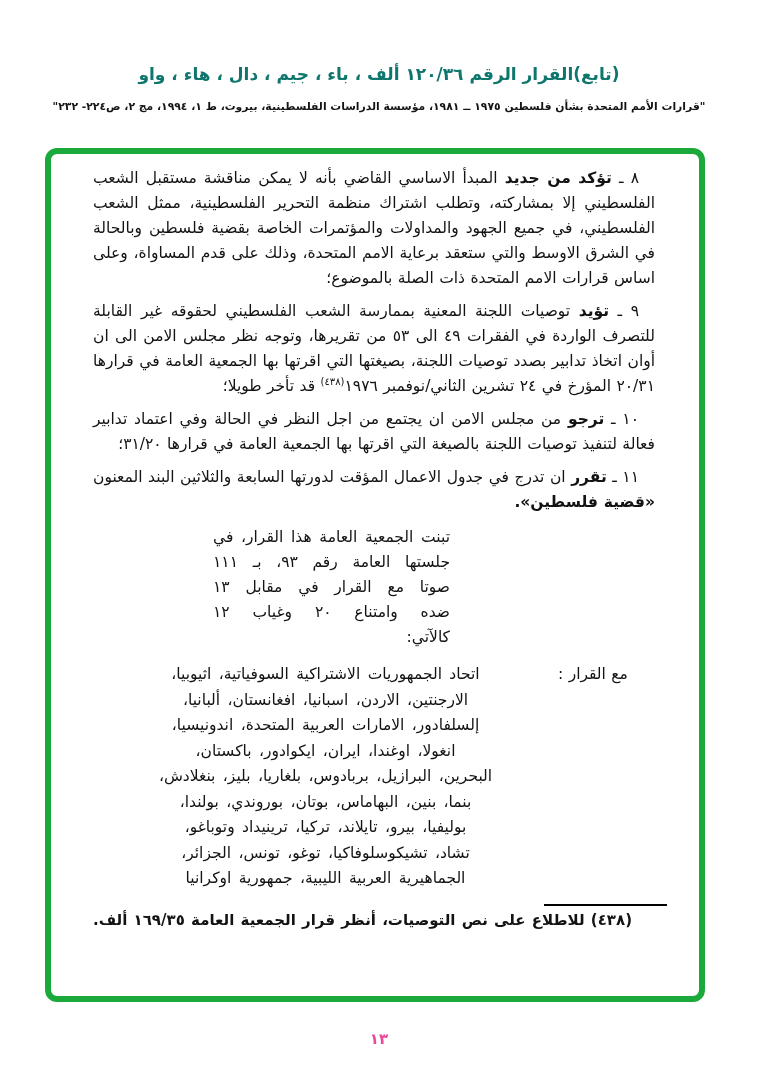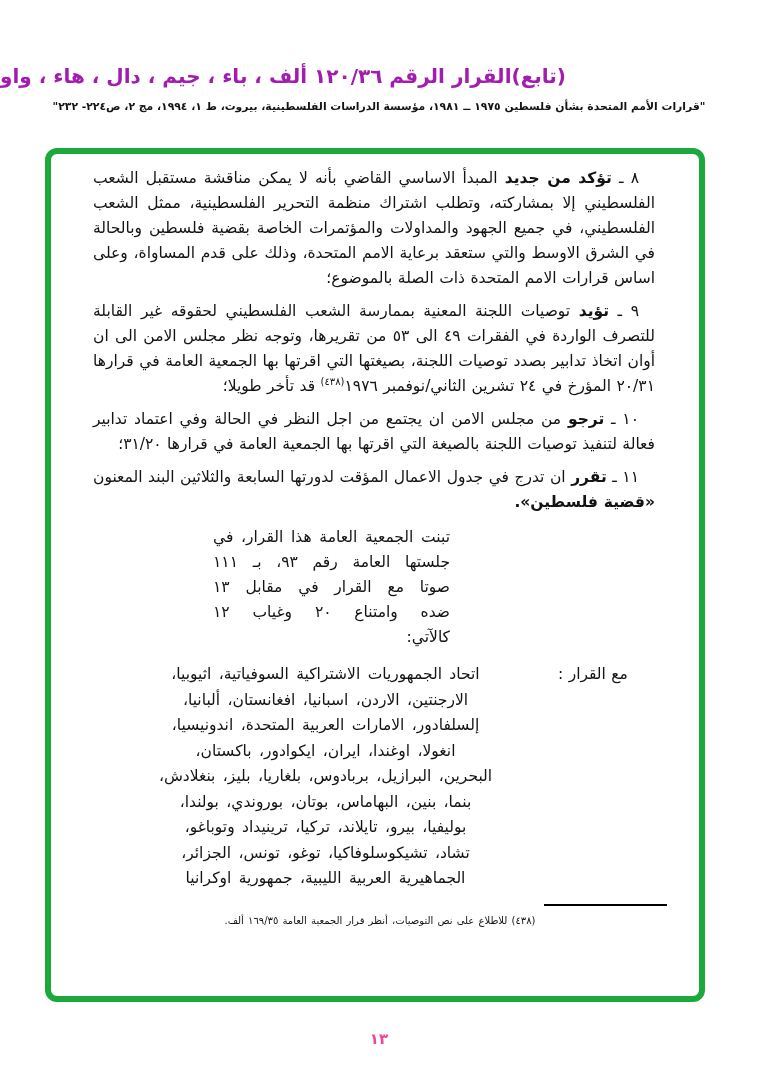--- a/index.html
+++ b/index.html
@@ -5,22 +5,22 @@
   html,body{margin:0;padding:0;}
   body{
     width:758px;height:1078px;background:#ffffff;
     font-family:"DejaVu Sans","Liberation Sans",sans-serif;
     color:#161616;position:relative;overflow:hidden;
   }
   .page{position:absolute;inset:0;}
   
   .hdr1{
     position:absolute;top:64px;left:0;right:0;
-    text-align:left;direction:rtl;
-    font-weight:bold;font-size:20px;letter-spacing:.2px;color:#a21caf;
+    text-align:center;direction:rtl;
+    font-weight:bold;font-size:17px;letter-spacing:.2px;color:#0f766e;
   }
   .hdr2{
     position:absolute;top:100px;left:0;right:0;
     text-align:center;direction:rtl;
     font-weight:bold;font-size:10.8px;color:#141414;
   }
   
   .frame{
     position:absolute;left:45px;top:148px;width:660px;height:854px;
     box-sizing:border-box;border:6px solid #1ca93c;border-radius:12px;
@@ -44,21 +44,21 @@
   .adoption .jr{text-align:right;}
   
   .vote{display:flex;direction:rtl;margin-top:12px;line-height:25.5px;}
   .vote-label{flex:none;width:97px;text-align:left;}
   .vote-lines{flex:1;text-align:center;word-spacing:2.5px;}
   .vote-lines div{white-space:nowrap;overflow:hidden;}
   
   .footnote-block{margin-top:12px;}
   .fn-rule{width:123px;height:2px;background:#000;margin:0 -12px 7px 0;}
   .fn-text{
-    font-size:10px;font-weight:normal;text-align:center;
+    font-size:15px;font-weight:bold;text-align:left;
     margin-right:-12px;line-height:15px;word-spacing:1px;
   }
   
   .pageno{
     position:absolute;top:1030px;left:0;right:0;
     text-align:center;font-weight:bold;font-size:15px;color:#ec4899;
   }
 </style>
 </head>
 <body>

